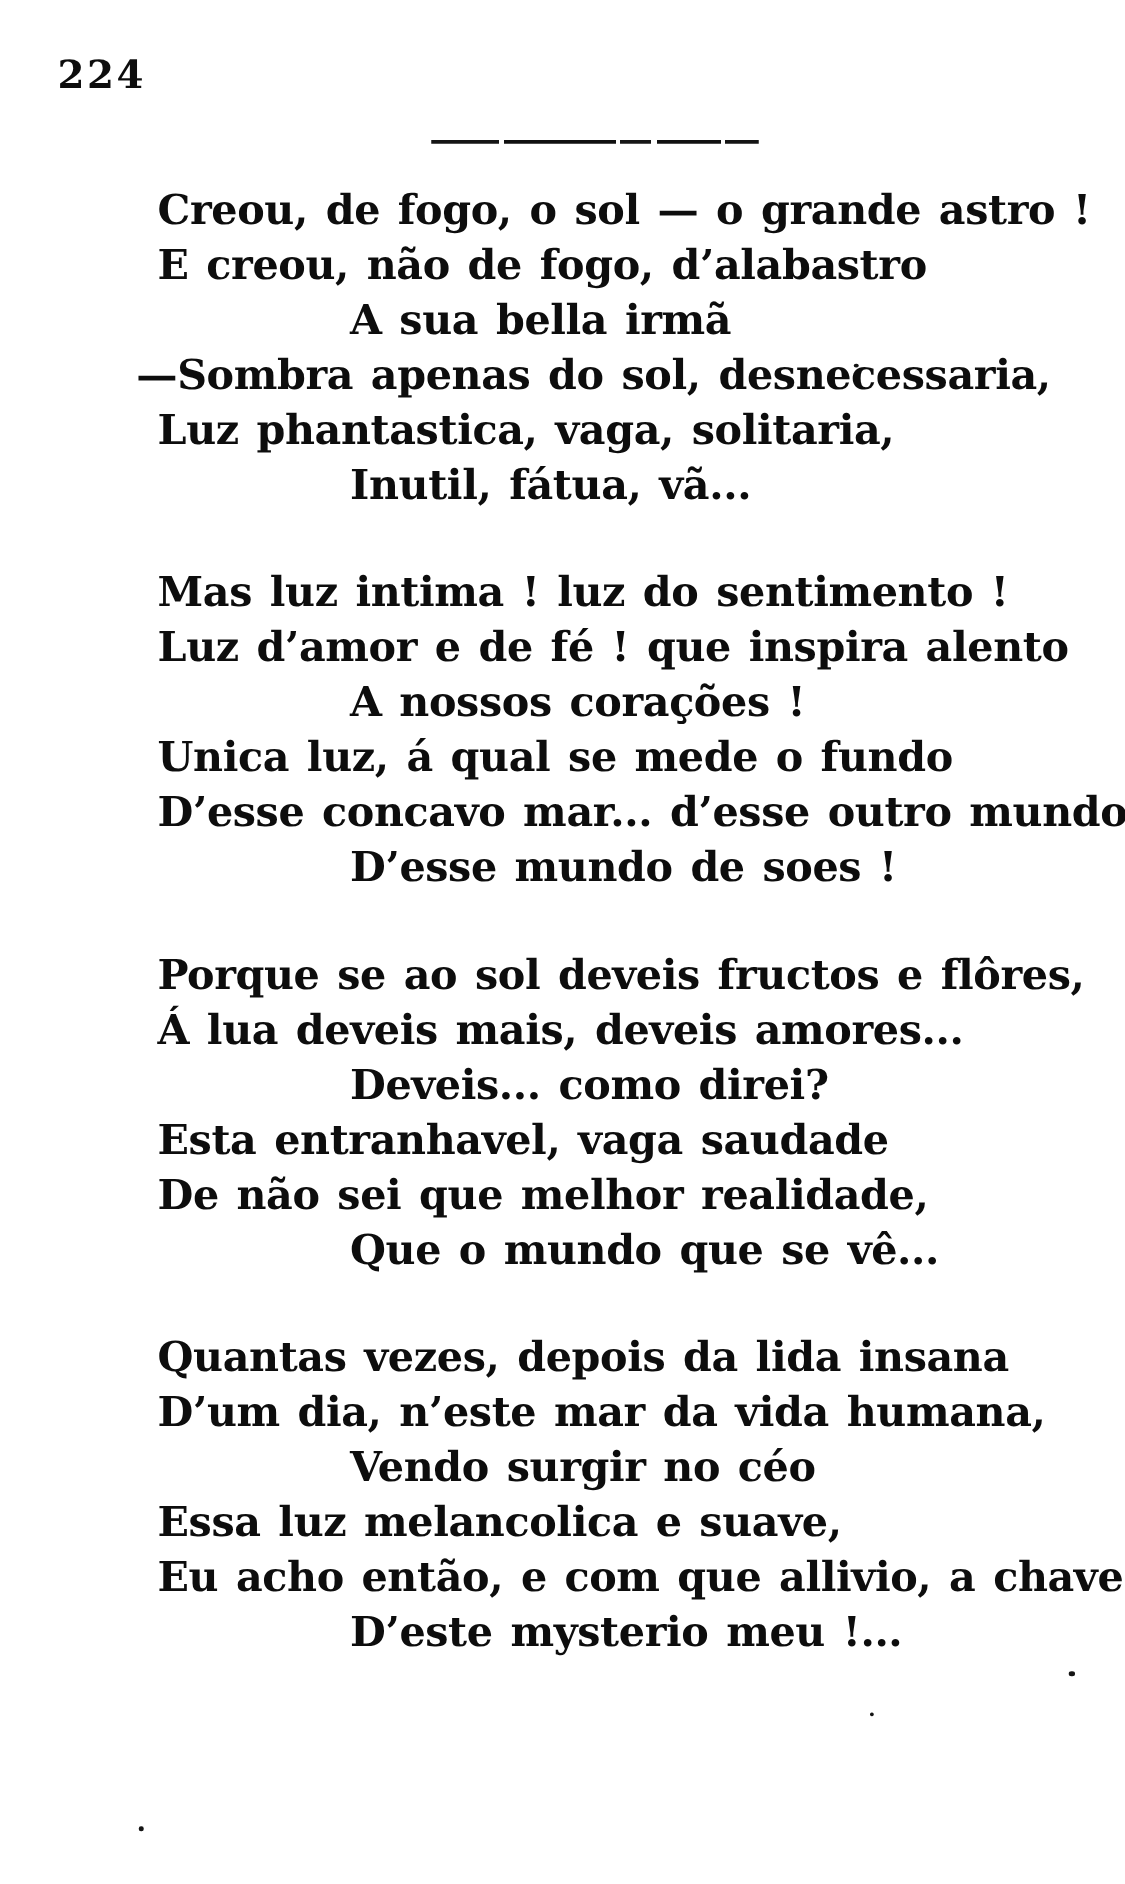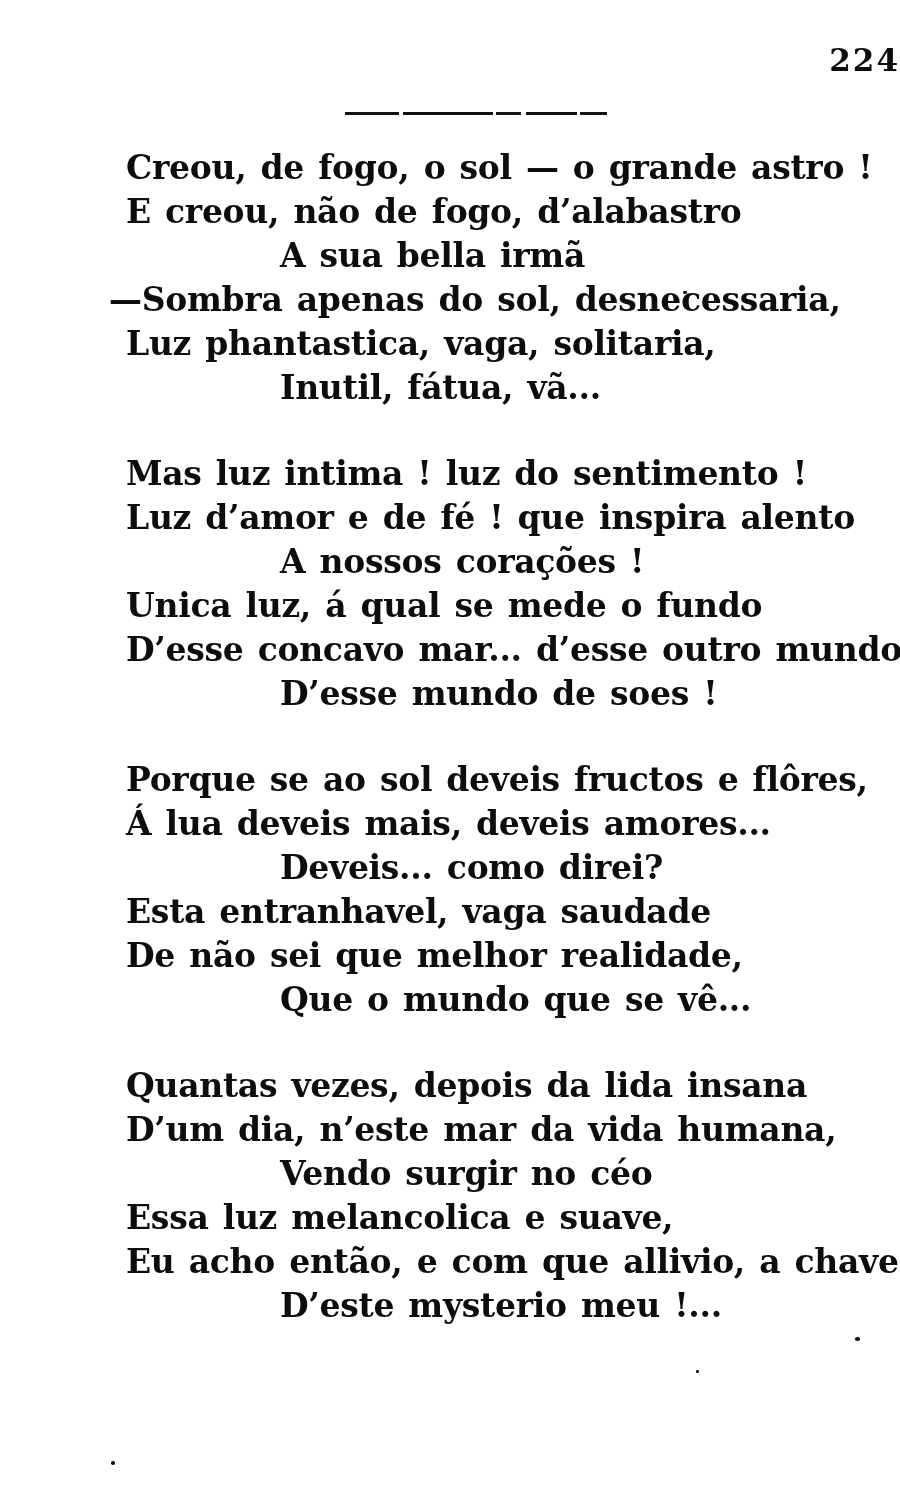--- a/index.html
+++ b/index.html
@@ -17,21 +17,21 @@
   }
   .page {
     position: absolute;
     inset: 0;
   }
   .page-number {
     position: absolute;
     top: 42px;
     left: 0;
     width: 900px;
-    text-align: right;
+    text-align: left;
     padding-left: 46px;
     box-sizing: border-box;
     font-size: 31px;
     font-weight: bold;
     letter-spacing: 2px;
   }
   .rule {
     position: absolute;
     top: 112px;
     left: 345px;

